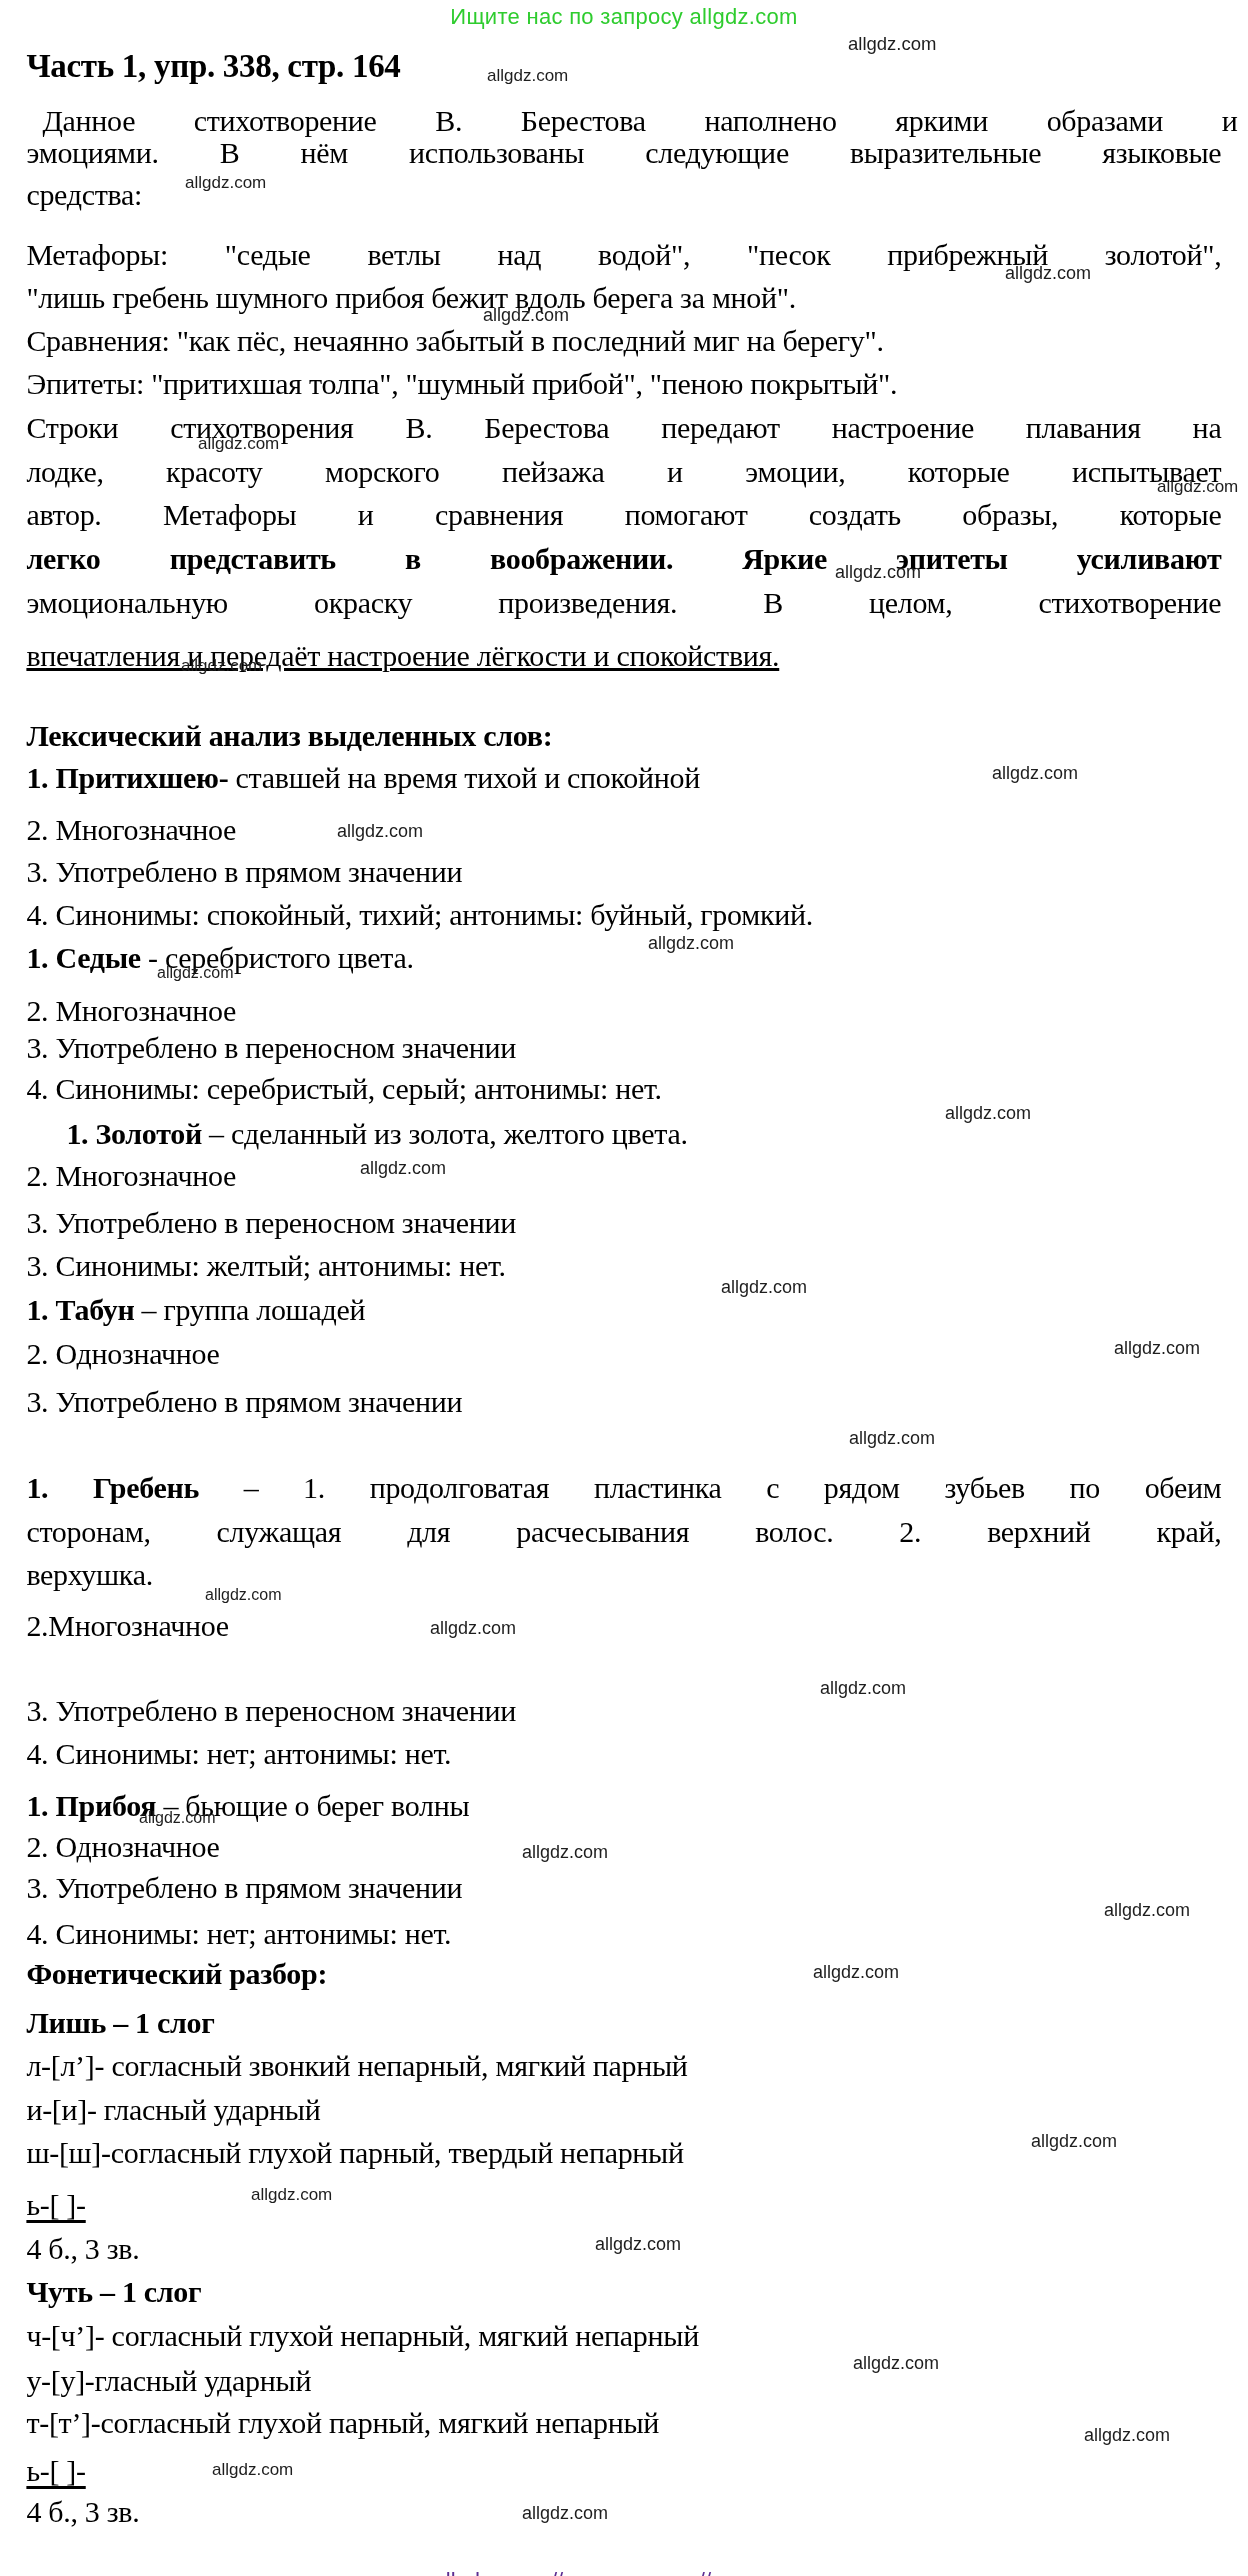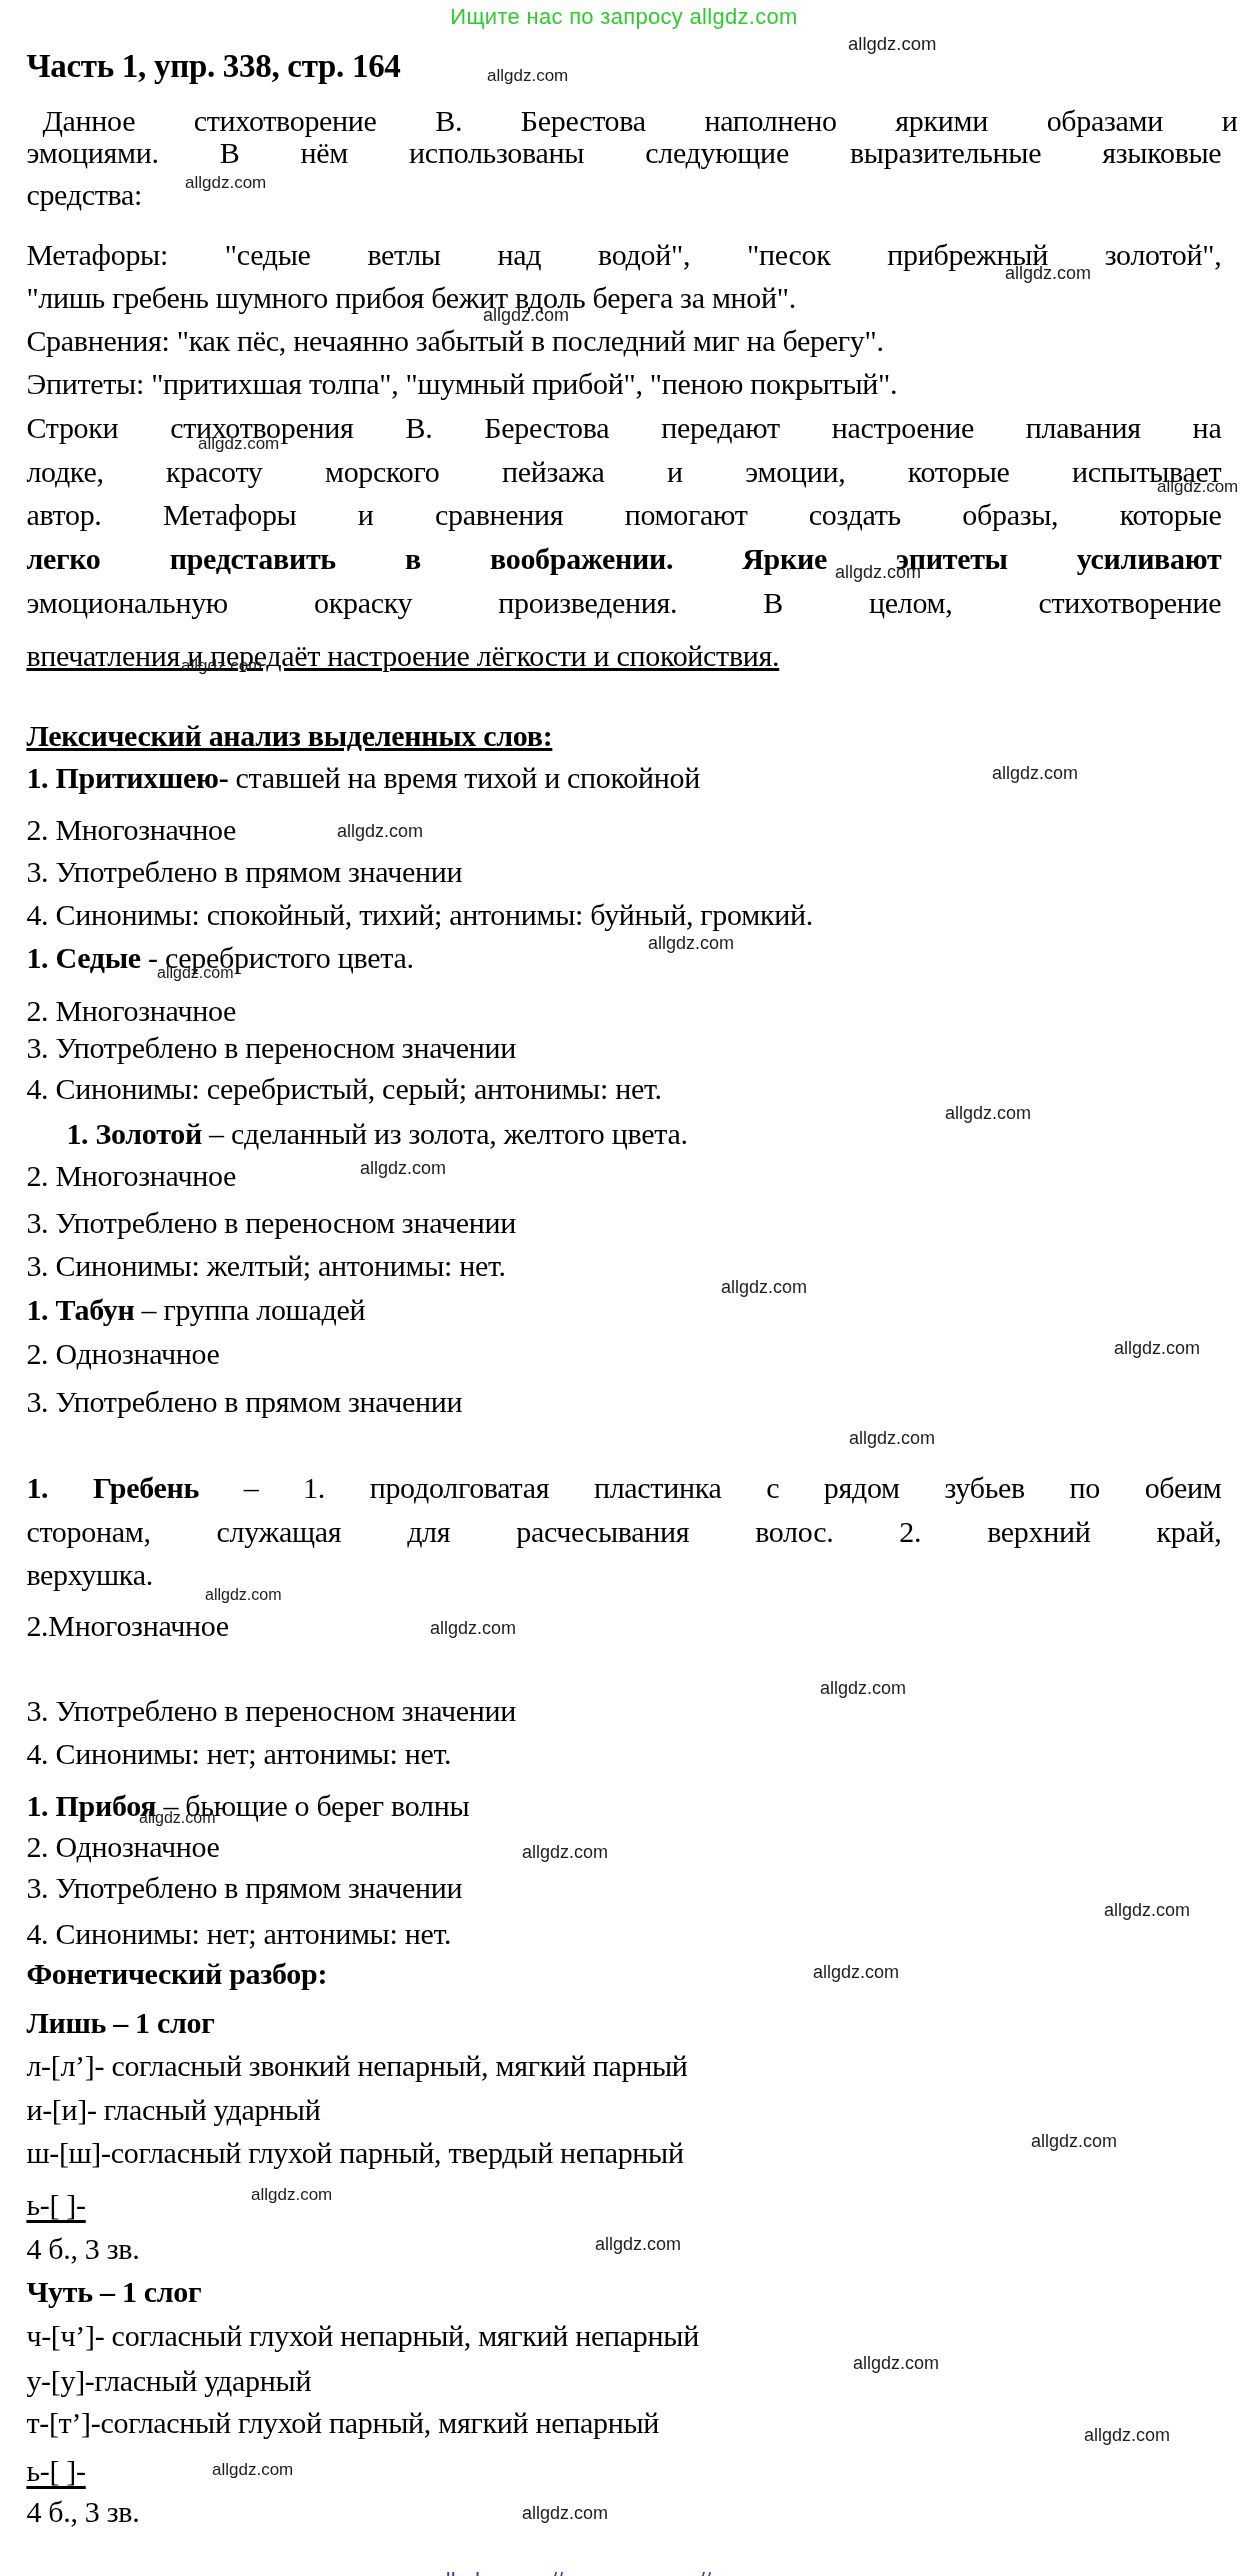--- a/index.html
+++ b/index.html
@@ -71,21 +71,21 @@
     <div class="line just" style="top: 238px;"><span>Метафоры: "седые ветлы над водой", "песок прибрежный золотой",</span></div>
     <div class="line" style="top: 281px;"><span>"лишь гребень шумного прибоя бежит вдоль берега за мной".</span></div>
     <div class="line" style="top: 324px;"><span>Сравнения: "как пёс, нечаянно забытый в последний миг на берегу".</span></div>
     <div class="line" style="top: 367px;"><span>Эпитеты: "притихшая толпа", "шумный прибой", "пеною покрытый".</span></div>
     <div class="line just" style="top: 411px;"><span>Строки стихотворения В. Берестова передают настроение плавания на</span></div>
     <div class="line just" style="top: 455px;"><span>лодке, красоту морского пейзажа и эмоции, которые испытывает</span></div>
     <div class="line just" style="top: 498px;"><span>автор. Метафоры и сравнения помогают создать образы, которые</span></div>
     <div class="line just" style="top: 542px; font-weight: bold;"><span>легко представить в воображении. Яркие эпитеты усиливают</span></div>
     <div class="line just" style="top: 586px;"><span>эмоциональную окраску произведения. В целом, стихотворение</span></div>
     <div class="line" style="top: 639px; text-decoration: underline;"><span>впечатления и передаёт настроение лёгкости и спокойствия.</span></div>
-    <div class="line" style="top: 719px; text-decoration: underline;"><span class="b">Лексический анализ выделенных слов:</span></div>
+    <div class="line" style="top: 719px;"><span class="b">Лексический анализ выделенных слов:</span></div>
     <div class="line" style="top: 761px;"><span class="b">1. Притихшею-</span><span> ставшей на время тихой и спокойной</span></div>
     <div class="line" style="top: 813px;"><span>2. Многозначное</span></div>
     <div class="line" style="top: 855px;"><span>3. Употреблено в прямом значении</span></div>
     <div class="line" style="top: 898px;"><span>4. Синонимы: спокойный, тихий; антонимы: буйный, громкий.</span></div>
     <div class="line" style="top: 941px; text-align: center;"><span class="b">1. Седые</span><span> - серебристого цвета.</span></div>
     <div class="line" style="top: 994px;"><span>2. Многозначное</span></div>
     <div class="line" style="top: 1031px;"><span>3. Употреблено в переносном значении</span></div>
     <div class="line" style="top: 1072px;"><span>4. Синонимы: серебристый, серый; антонимы: нет.</span></div>
     <div class="line" style="top: 1117px; margin-left: 40px;"><span class="b">1. Золотой</span><span> – сделанный из золота, желтого цвета.</span></div>
     <div class="line" style="top: 1159px;"><span>2. Многозначное</span></div>

